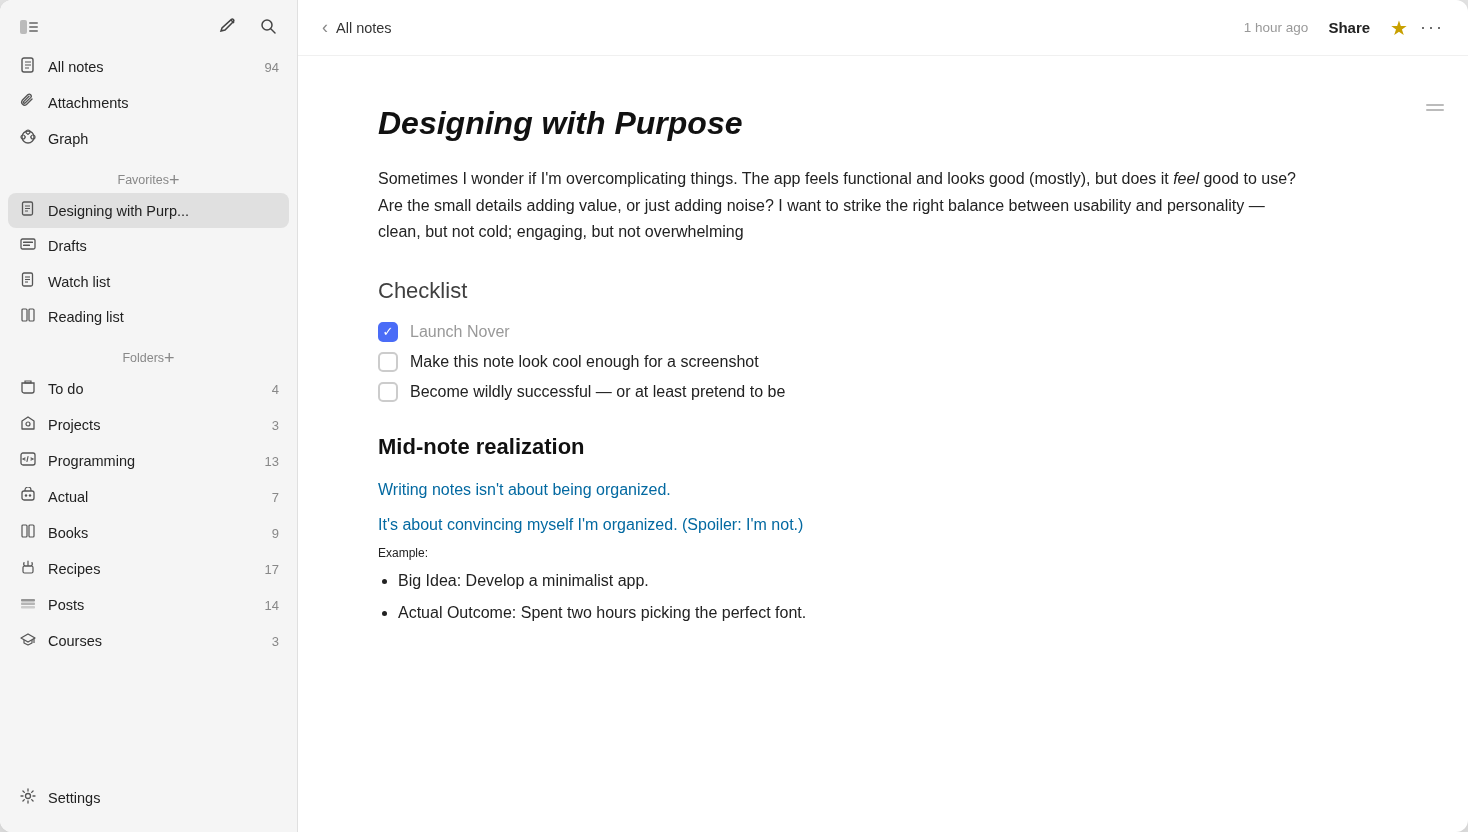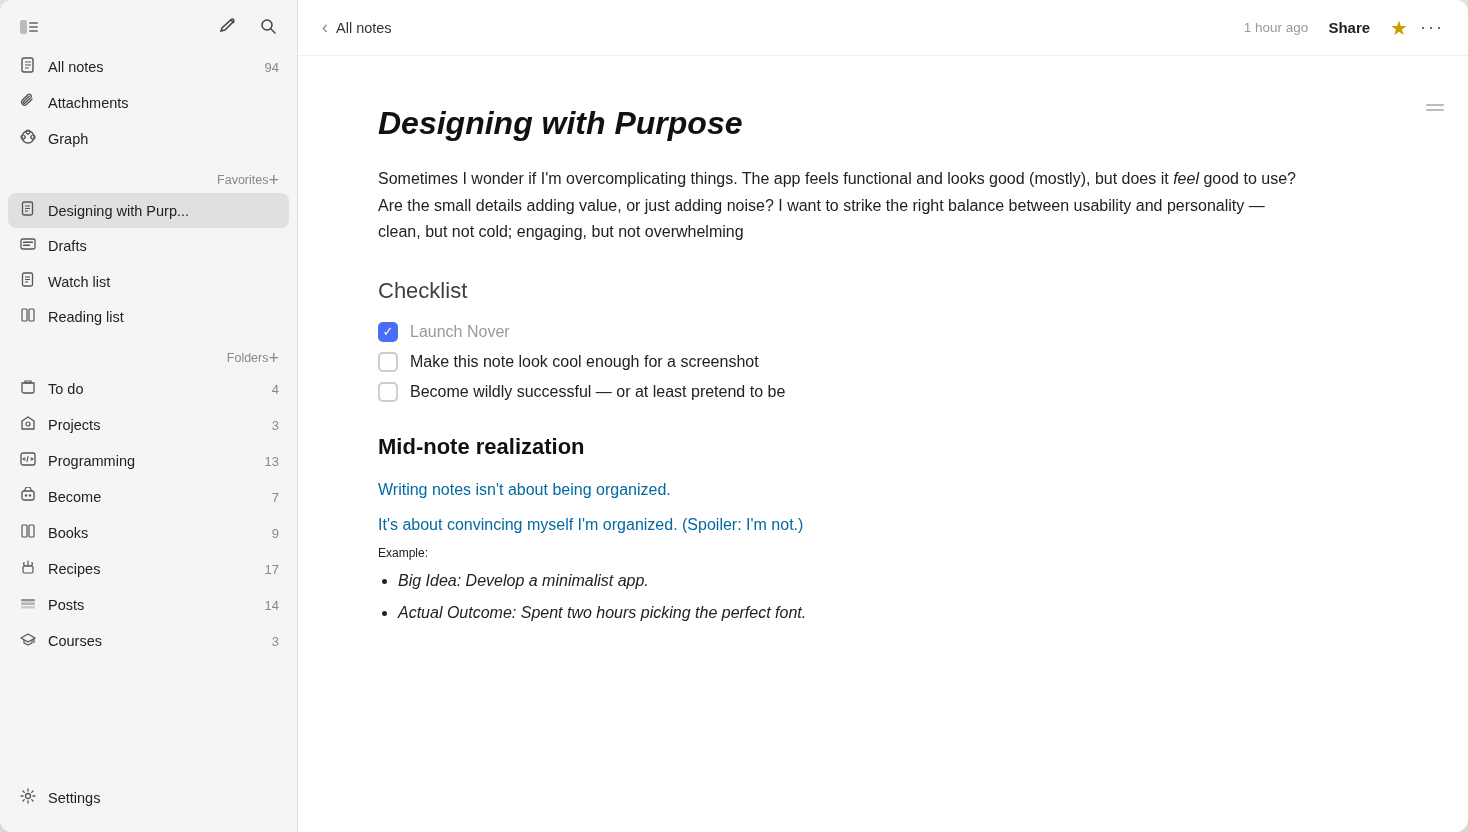--- a/index.html
+++ b/index.html
@@ -79,21 +79,21 @@
     }
     .nav-icon {
       font-size: 16px;
       width: 20px;
       text-align: center;
       color: #555;
     }
     .section-header {
       display: flex;
       align-items: center;
-      justify-content: flex-end;
+      justify-content: center;
       padding: 14px 18px 4px 18px;
       font-size: 12.5px;
       color: #888;
       font-weight: 500;
     }
     .section-header .add-btn {
       background: none;
       border: none;
       cursor: pointer;
       font-size: 18px;
@@ -241,21 +241,20 @@
     }
     .bullet-list {
       padding-left: 20px;
       list-style: disc;
     }
     .bullet-list li {
       font-size: 16px;
       color: #222;
       margin-bottom: 6px;
       line-height: 1.65;
-      font-style: italic;
     }
     .minimize-icon {
       position: absolute;
       top: 48px;
       right: 24px;
       display: flex;
       flex-direction: column;
       gap: 3px;
     }
     .minimize-line {
@@ -430,21 +429,21 @@
 
         <div class="nav-item">
           <span class="nav-icon">
             <svg width="16" height="16" viewBox="0 0 16 16" fill="none">
               <rect x="2" y="4" width="12" height="9" rx="2" stroke="#555" stroke-width="1.3"></rect>
               <path d="M5 4V3a3 3 0 016 0v1" stroke="#555" stroke-width="1.2"></path>
               <circle cx="6" cy="8.5" r="1.2" fill="#555"></circle>
               <circle cx="10" cy="8.5" r="1.2" fill="#555"></circle>
             </svg>
           </span>
-          <span>Become</span>
+          <span>Actual</span>
           <span class="nav-count">7</span>
         </div>
 
         <div class="nav-item">
           <span class="nav-icon">
             <svg width="16" height="16" viewBox="0 0 16 16" fill="none">
               <rect x="2" y="2" width="5" height="12" rx="1" stroke="#555" stroke-width="1.2"></rect>
               <rect x="9" y="2" width="5" height="12" rx="1" stroke="#555" stroke-width="1.2"></rect>
             </svg>
           </span>

